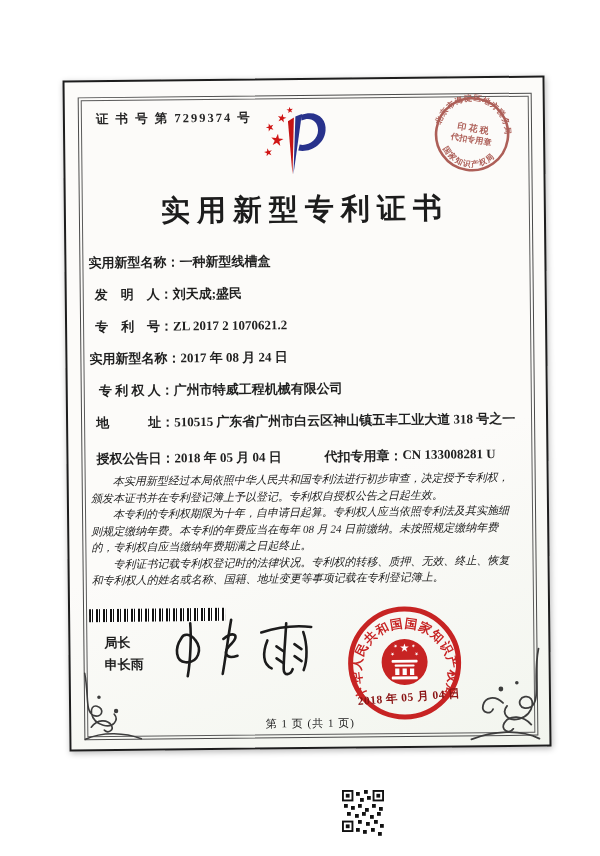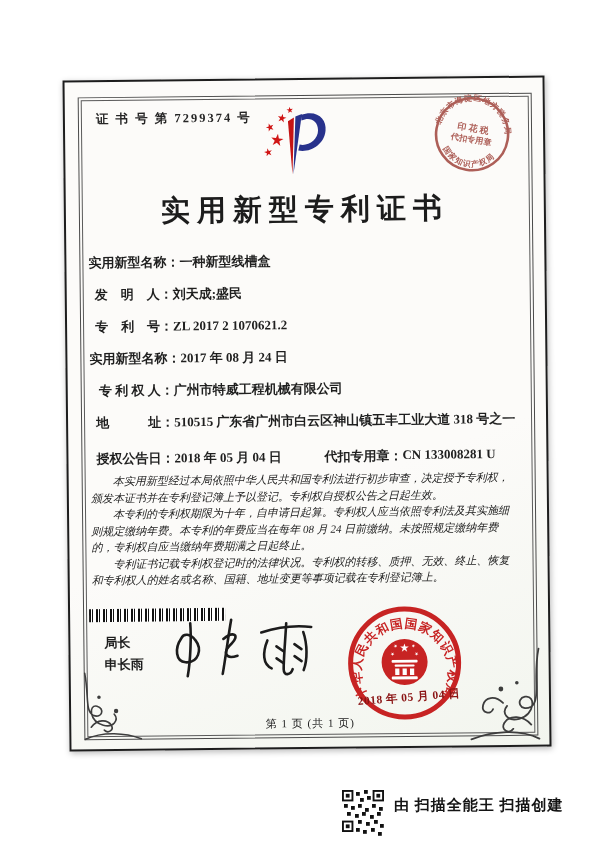--- a/index.html
+++ b/index.html
@@ -236,15 +236,14 @@
         <rect x="1.9" y="1.9" width="7.6" height="7.6"></rect>
         <rect x="32.5" y="1.9" width="7.6" height="7.6"></rect>
         <rect x="1.9" y="32.5" width="7.6" height="7.6"></rect>
       </g>
     <g fill="#111">
         <rect x="3.8" y="3.8" width="3.8" height="3.8"></rect>
         <rect x="34.4" y="3.8" width="3.8" height="3.8"></rect>
         <rect x="3.8" y="34.4" width="3.8" height="3.8"></rect>
       </g>
   </svg>
-  <div class="scan-note">由 扫描全能王 扫描创建</div>
 
 </div>
 
 </body></html>

